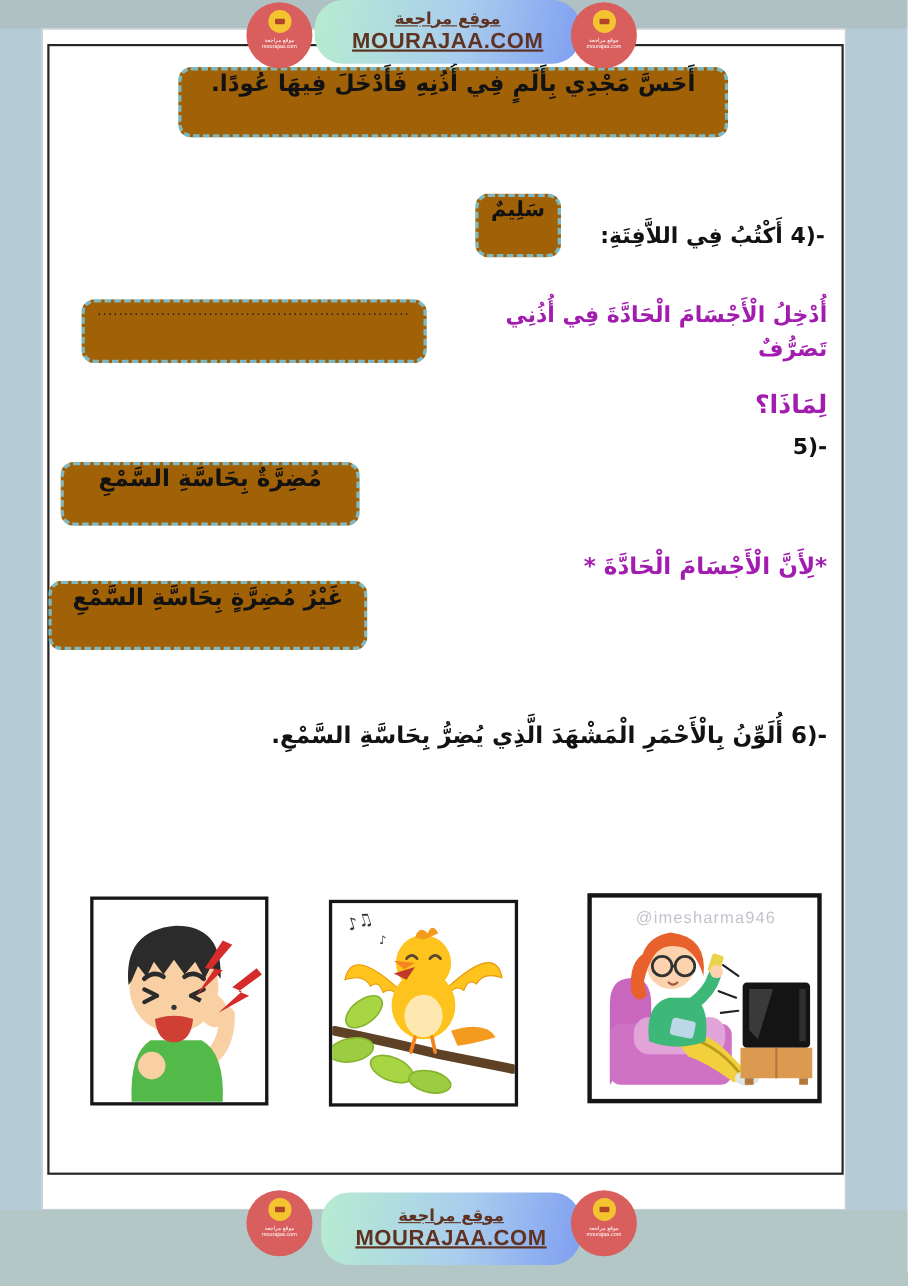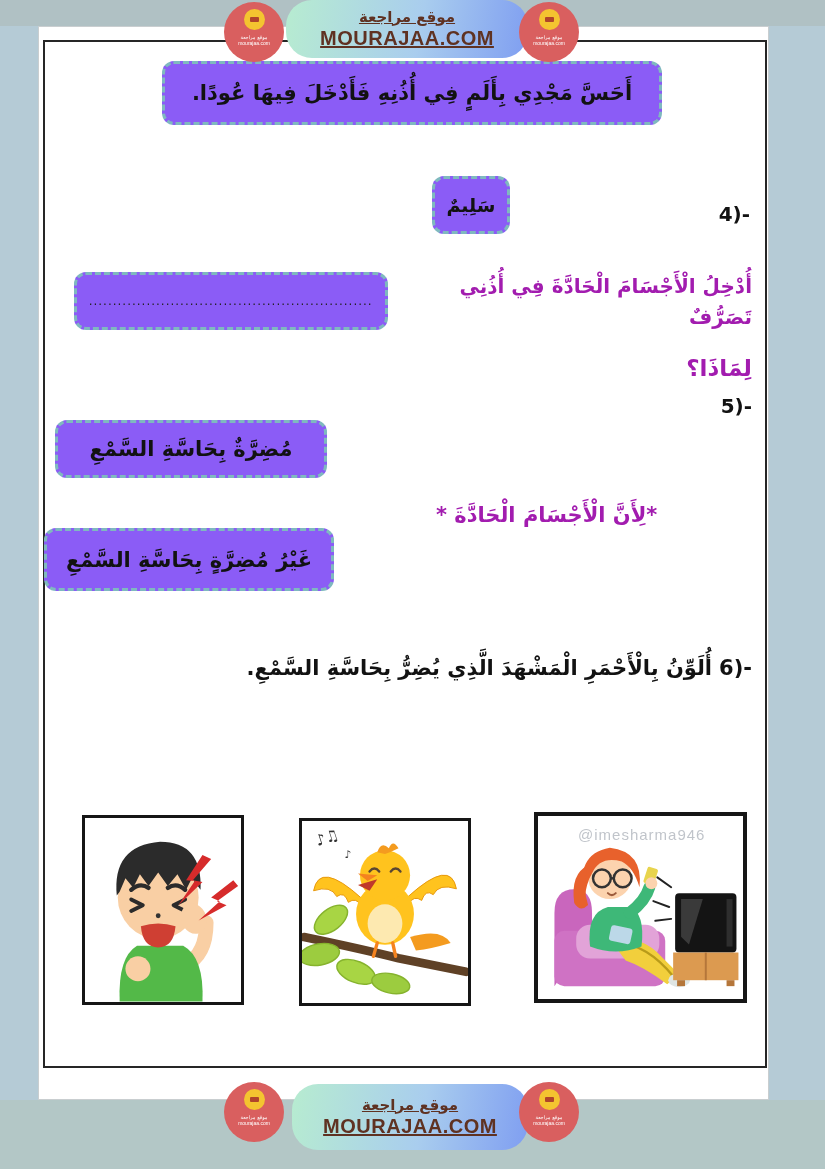--- a/index.html
+++ b/index.html
@@ -19,22 +19,22 @@
   .logo{width:60px;height:60px;border-radius:50%;background:#d95f5f;z-index:7;
         display:flex;flex-direction:column;align-items:center;justify-content:flex-start;padding-top:7px;}
   .logo .sun{width:21px;height:21px;border-radius:50%;background:#f4c430;display:flex;align-items:center;justify-content:center;}
   .logo .sun i{display:block;width:9px;height:5px;background:#b0452b;border-radius:1px;}
   .logo .l1{font-size:5px;color:#ffffff;line-height:1.3;margin-top:4px;}
   .logo .l2{font-size:5px;color:#ffffff;line-height:1.1;font-family:"Liberation Sans",sans-serif;}
   
   .artext{direction:rtl;font-weight:bold;color:#a21caf;line-height:1.55;}
   .qrow{display:flex;direction:rtl;align-items:center;gap:7px;font-weight:bold;color:#121212;}
   .qnum{direction:ltr;unicode-bidi:isolate;font-weight:bold;}
-  .dashed-box{background:#8b5cf6;border:3.5px dashed #7fb9bf;border-radius:12px;
-              display:flex;align-items:center;justify-content:center;direction:rtl;
+  .dashed-box{background:#a16207;border:3.5px dashed #7fb9bf;border-radius:12px;
+              display:flex;justify-content:center;direction:rtl;
               font-weight:bold;color:#121212;z-index:3;}
   .dots{width:92%;overflow:hidden;white-space:nowrap;font-size:12px;letter-spacing:1px;color:#222;font-weight:normal;}
   .scene{background:#ffffff;border:3px solid #161616;z-index:2;display:flex;align-items:center;justify-content:center;}
   .scene svg{width:100%;height:100%;}
   .watermark{z-index:4;font-size:15px;color:rgba(150,156,166,0.6);font-family:"Liberation Sans",sans-serif;letter-spacing:1px;}
 </style>
 </head>
 <body>
 
 <div class="canvas">
@@ -62,20 +62,21 @@
     <span class="l1">موقع مراجعة</span>
     <span class="l2">mourajaa.com</span>
   </div>
 
   <div class="abs dashed-box" style="left:162px;top:61px;width:500px;height:64px;font-size:21px;">
     <span>أَحَسَّ مَجْدِي بِأَلَمٍ فِي أُذُنِهِ فَأَدْخَلَ فِيهَا عُودًا.</span>
   </div>
 
   <div class="abs qrow" style="left:545px;top:193px;width:205px;height:42px;font-size:20px;">
     <span class="qnum">4)-</span>
+    <span>أَكْتُبُ فِي اللاَّفِتَةِ:</span>
   </div>
   <div class="abs dashed-box" style="left:432px;top:176px;width:78px;height:58px;font-size:19px;">
     <span>سَلِيمٌ</span>
   </div>
 
   <div class="abs artext" style="left:390px;top:271px;width:362px;height:42px;font-size:20px;text-align:right;">
     <span>أُدْخِلُ الْأَجْسَامَ الْحَادَّةَ فِي أُذُنِي تَصَرُّفٌ</span>
   </div>
   <div class="abs dashed-box" style="left:74px;top:272px;width:314px;height:58px;">
     <span class="dots">......................................................................................................</span>
@@ -84,21 +85,21 @@
   <div class="abs artext" style="left:640px;top:351px;width:112px;height:34px;font-size:23px;text-align:right;">
     <span>لِمَاذَا؟</span>
   </div>
 
   <div class="abs qrow" style="left:436px;top:386px;width:316px;height:40px;font-size:20px;">
     <span class="qnum">5)-</span>
   </div>
   <div class="abs dashed-box" style="left:55px;top:420px;width:272px;height:58px;font-size:21px;">
     <span>مُضِرَّةٌ بِحَاسَّةِ السَّمْعِ</span>
   </div>
-  <div class="abs artext" style="left:436px;top:499px;width:316px;height:40px;font-size:21px;text-align:left;">
+  <div class="abs artext" style="left:436px;top:499px;width:316px;height:40px;font-size:21px;text-align:right;">
     <span>*لِأَنَّ الْأَجْسَامَ الْحَادَّةَ *</span>
   </div>
   <div class="abs dashed-box" style="left:44px;top:528px;width:290px;height:63px;font-size:21px;">
     <span>غَيْرُ مُضِرَّةٍ بِحَاسَّةِ السَّمْعِ</span>
   </div>
 
   <div class="abs qrow" style="left:230px;top:647px;width:522px;height:42px;font-size:21px;">
     <span class="qnum">6)-</span>
     <span>أُلَوِّنُ بِالْأَحْمَرِ الْمَشْهَدَ الَّذِي يُضِرُّ بِحَاسَّةِ السَّمْعِ.</span>
   </div>

